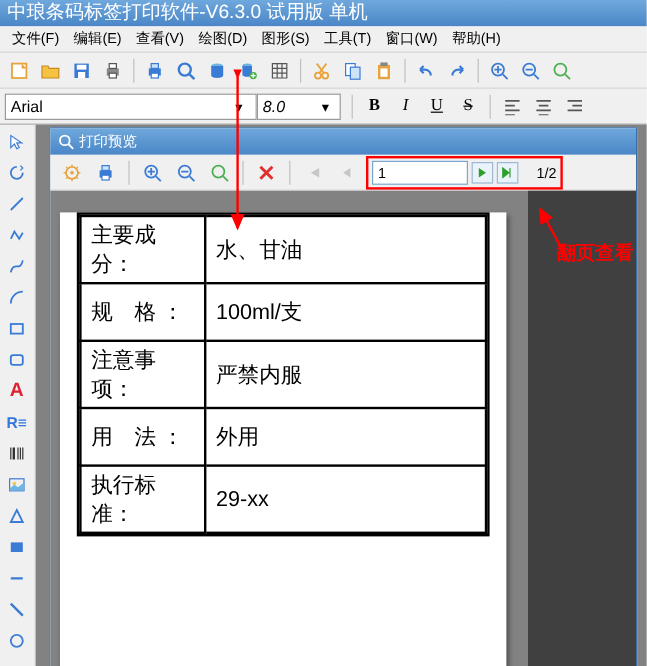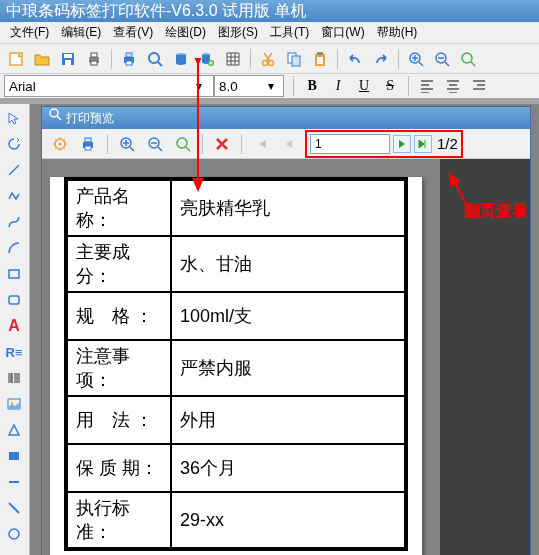--- a/index.html
+++ b/index.html
@@ -7,33 +7,33 @@
   
   .title-bar { background: linear-gradient(#6fa8dc, #4a86c7); color: #fff; height: 22px; line-height: 22px; padding: 0 6px; font-size: 16px; }
   
   .menu-bar { background: #f0f0f0; height: 22px; display: flex; align-items: center; padding: 0 4px; border-bottom: 1px solid #d0d0d0; }
   .menu-bar span { padding: 0 6px; cursor: default; }
   
   .toolbar-main { background: #f0f0f0; height: 30px; display: flex; align-items: center; padding: 2px 4px; gap: 2px; border-bottom: 1px solid #d0d0d0; }
   .tb-btn { width: 24px; height: 24px; display: inline-flex; align-items: center; justify-content: center; border-radius: 2px; }
   .sep { width: 1px; height: 20px; background: #c0c0c0; margin: 0 3px; }
   
-  .font-bar { background: #f0f0f0; height: 30px; display: flex; align-items: center; padding: 2px 4px; gap: 4px; border-bottom: 6px solid #a3a3a3; }
+  .font-bar { background: #f0f0f0; height: 30px; display: flex; align-items: center; padding: 2px 4px; gap: 4px; border-bottom: 1px solid #a3a3a3; }
   .font-select { width: 210px; height: 22px; border: 1px solid #999; background: #fff; padding: 0 4px; }
-  .size-select { width: 70px; height: 22px; border: 1px solid #999; background: #fff; padding: 0 4px; }
+  .size-select { width: 70px; height: 22px; border: 1px solid #999; background: #fff; padding: 0 4px; font-style: italic; }
   .fmt-btn { width: 22px; height: 22px; display: inline-flex; align-items: center; justify-content: center; font-family: Georgia, serif; font-size: 14px; }
   
   .workspace { display: flex; height: 451px; }
   .tool-palette { width: 30px; background: #f0f0f0; border-right: 1px solid #c0c0c0; display: flex; flex-direction: column; gap: 2px; padding: 2px; }
   .pal-btn { width: 24px; height: 24px; display: inline-flex; align-items: center; justify-content: center; border-radius: 2px; font-size: 14px; }
   
   .canvas-area { flex: 1; background: #828282; position: relative; overflow: hidden; }
   
   .preview-window { position: absolute; left: 11px; top: 2px; width: 490px; background: #fff; border: 1px solid #3a6ea5; }
-  .preview-title { background: linear-gradient(#6fa8dc, #4a86c7); color: #fff; height: 22px; line-height: 22px; padding: 0 6px; display: flex; align-items: flex-start; gap: 4px; }
+  .preview-title { background: linear-gradient(#6fa8dc, #4a86c7); color: #fff; height: 22px; line-height: 22px; padding: 0 6px; display: flex; align-items: center; gap: 4px; }
   .preview-toolbar { background: #f0f0f0; height: 30px; display: flex; align-items: center; padding: 2px 6px; gap: 4px; border-bottom: 1px solid #d0d0d0; }
   .page-input { width: 80px; height: 20px; border: 1px solid #7aa7d0; padding: 0 4px; font-size: 12px; }
   .nav-box { border: 2px solid #f00; padding: 2px 3px; display: flex; align-items: center; gap: 3px; }
   .nav-btn { width: 18px; height: 18px; background: #eaf2fa; border: 1px solid #9cb8d4; display: inline-flex; align-items: center; justify-content: center; font-size: 9px; color: #2a6; }
   
   .preview-body { background: #828282; padding: 8px 6px 0 6px; height: 396px; position: relative; }
   .label-page { background: #fff; width: 372px; height: 390px; margin-left: 2px; box-shadow: 2px 2px 4px rgba(0,0,0,.4); }
   .label-inner { border: 2px solid #000; margin: 10px 14px; }
   .label-table { width: 100%; border-collapse: collapse; }
   .label-table td { border: 2px solid #000; padding: 3px 8px; font-size: 18px; height: 48px; vertical-align: middle; }
@@ -360,54 +360,46 @@
           <span class="nav-btn">
               <svg width="10" height="10">
                 <path d="M2 1l6 4-6 4z" fill="#2aa02a"></path>
               </svg>
             </span>
           <span class="nav-btn">
               <svg width="10" height="10">
                 <path d="M1 1l5 4-5 4zM7 1v8" fill="#2aa02a" stroke="#2aa02a"></path>
               </svg>
             </span>
-          <span style="font-size:15px;margin-left:2px;">1/2</span>
+          <span style="font-size:12px;margin-left:12px;">1/2</span>
         </div>
       </div>
       <div class="preview-body">
         <div class="sidebar-dark"></div>
         <div class="label-page">
           <div class="label-inner">
             <table class="label-table">
               <tbody id="label-rows">
-                  <tr>
-                    <td>产品名称：</td>
-                    <td>亮肤精华乳</td>
-                  </tr>
                   <tr>
                     <td>主要成分：</td>
                     <td>水、甘油</td>
                   </tr>
                   <tr>
                     <td>规　格 ：</td>
                     <td>100ml/支</td>
                   </tr>
                   <tr>
                     <td>注意事项：</td>
                     <td>严禁内服</td>
                   </tr>
                   <tr>
                     <td>用　法 ：</td>
                     <td>外用</td>
                   </tr>
                   <tr>
-                    <td>保 质 期：</td>
-                    <td>36个月</td>
-                  </tr>
-                  <tr>
                     <td>执行标准：</td>
                     <td>29-xx</td>
                   </tr>
                 </tbody>
               </table>
           </div>
         </div>
       </div>
     </div>
   </div>

